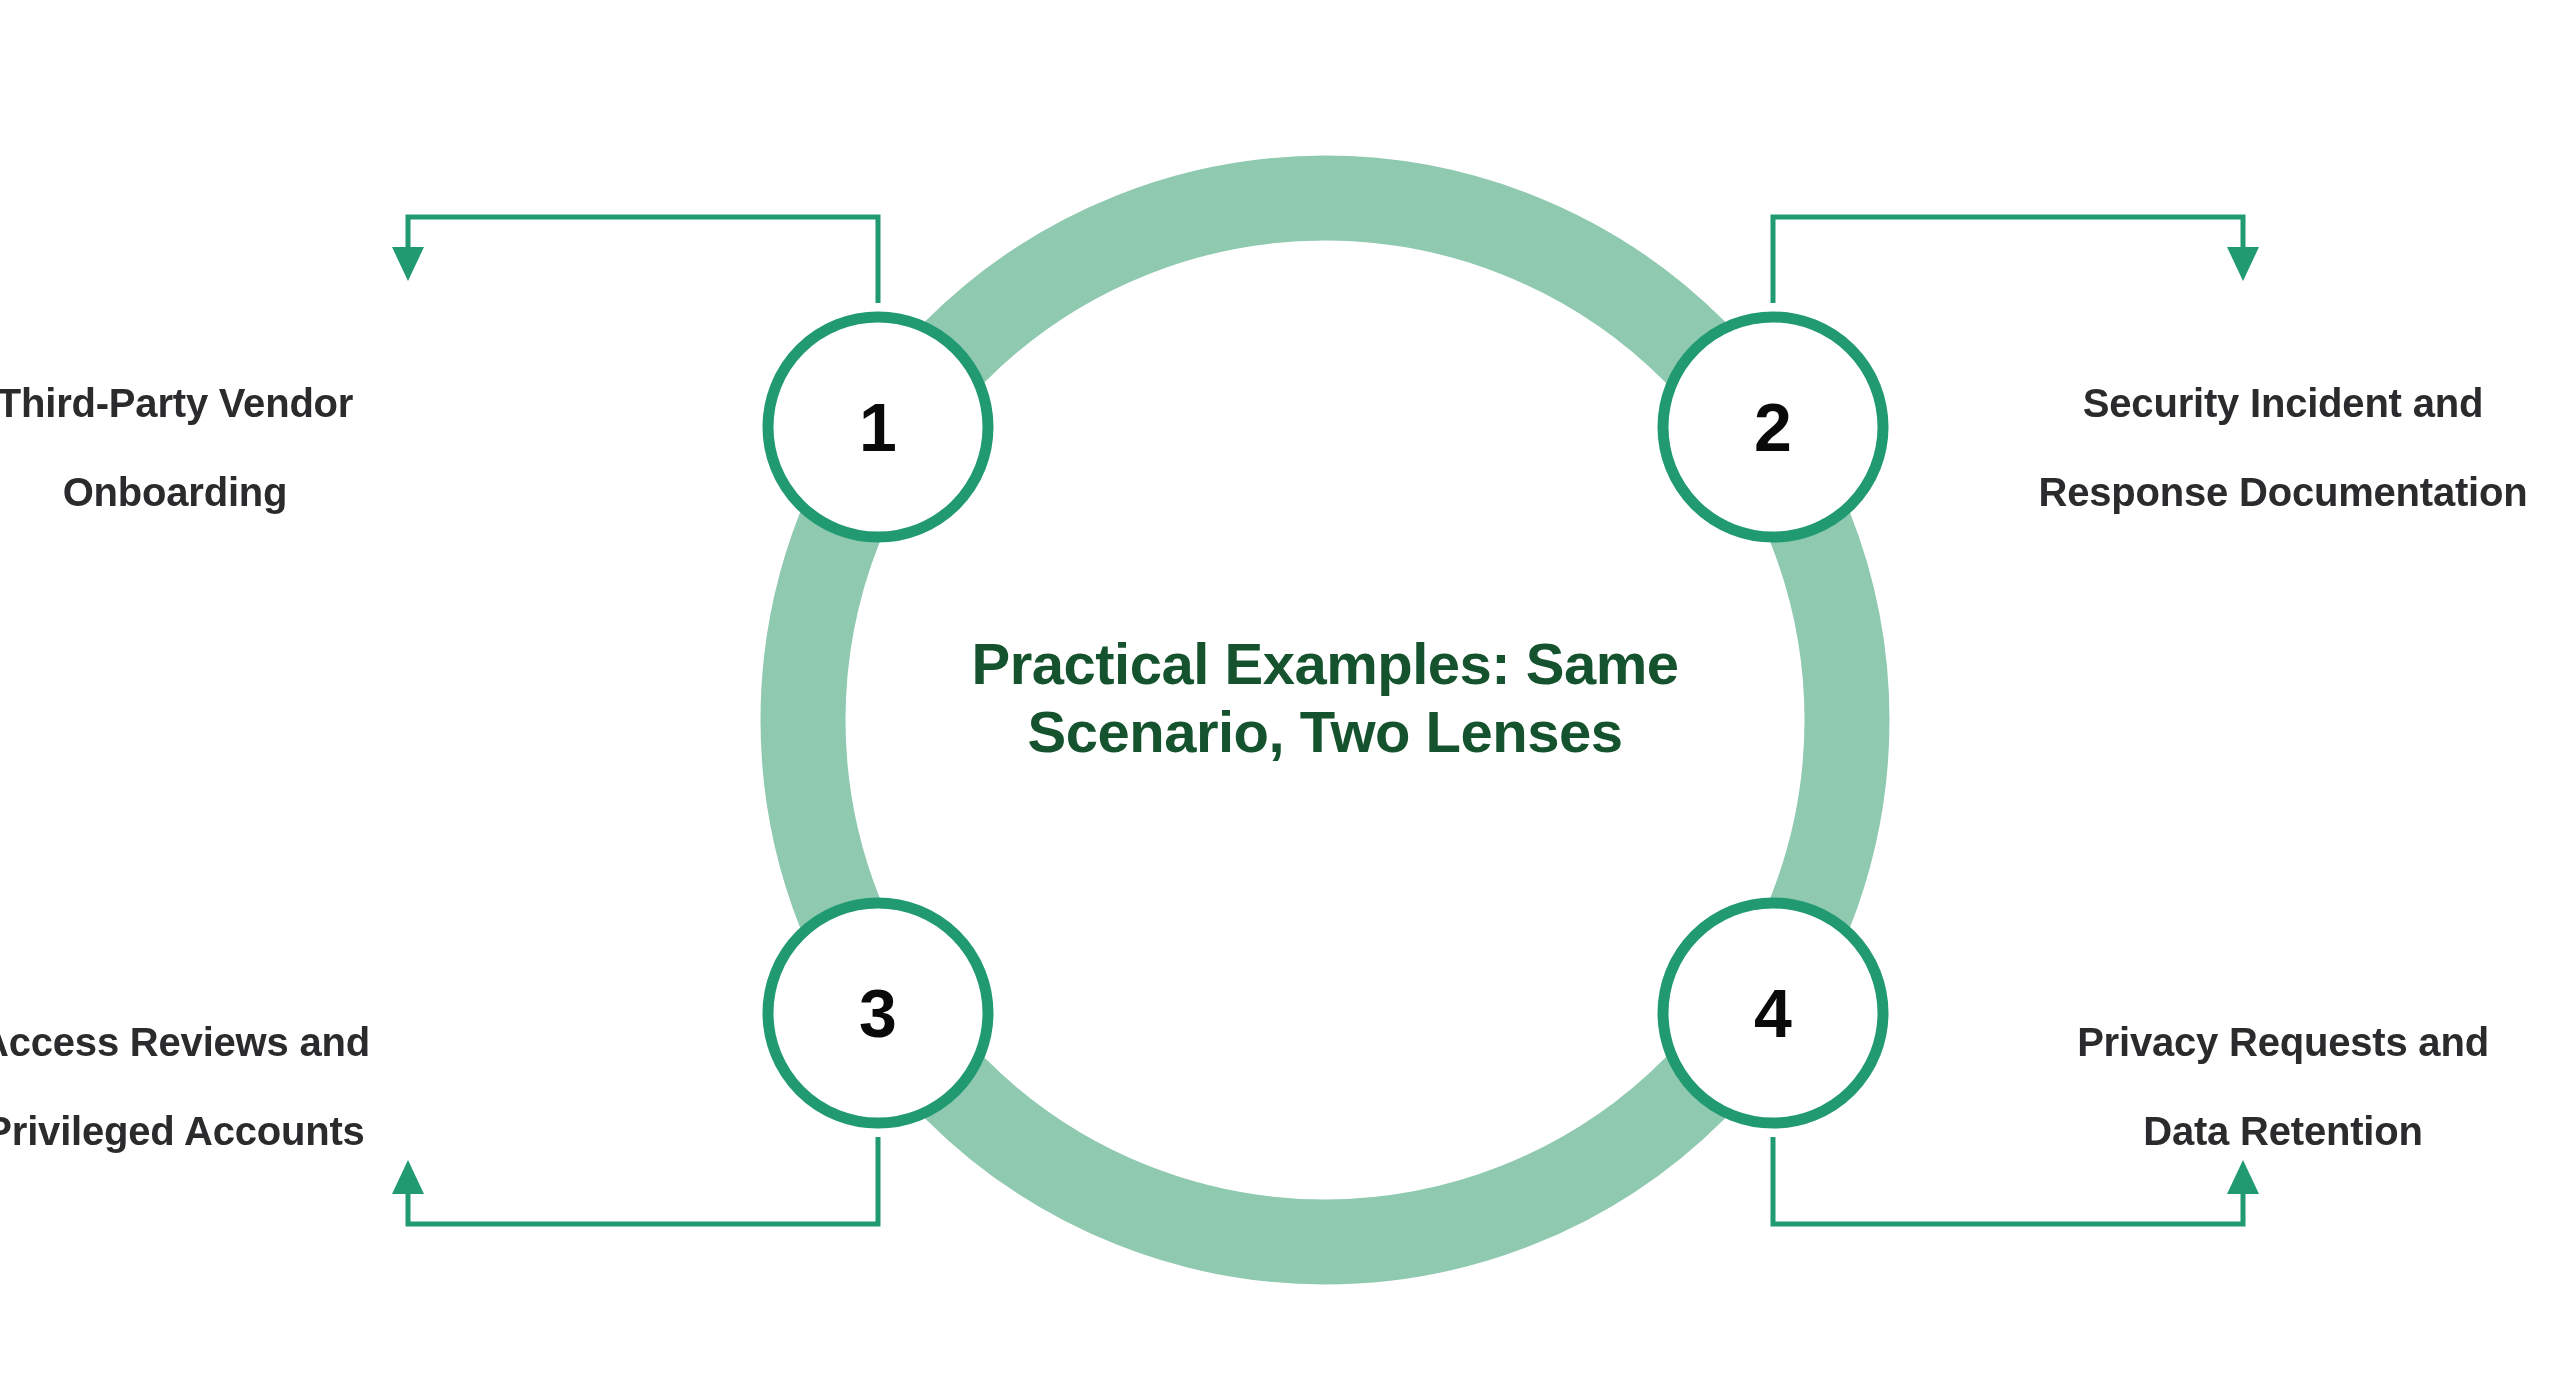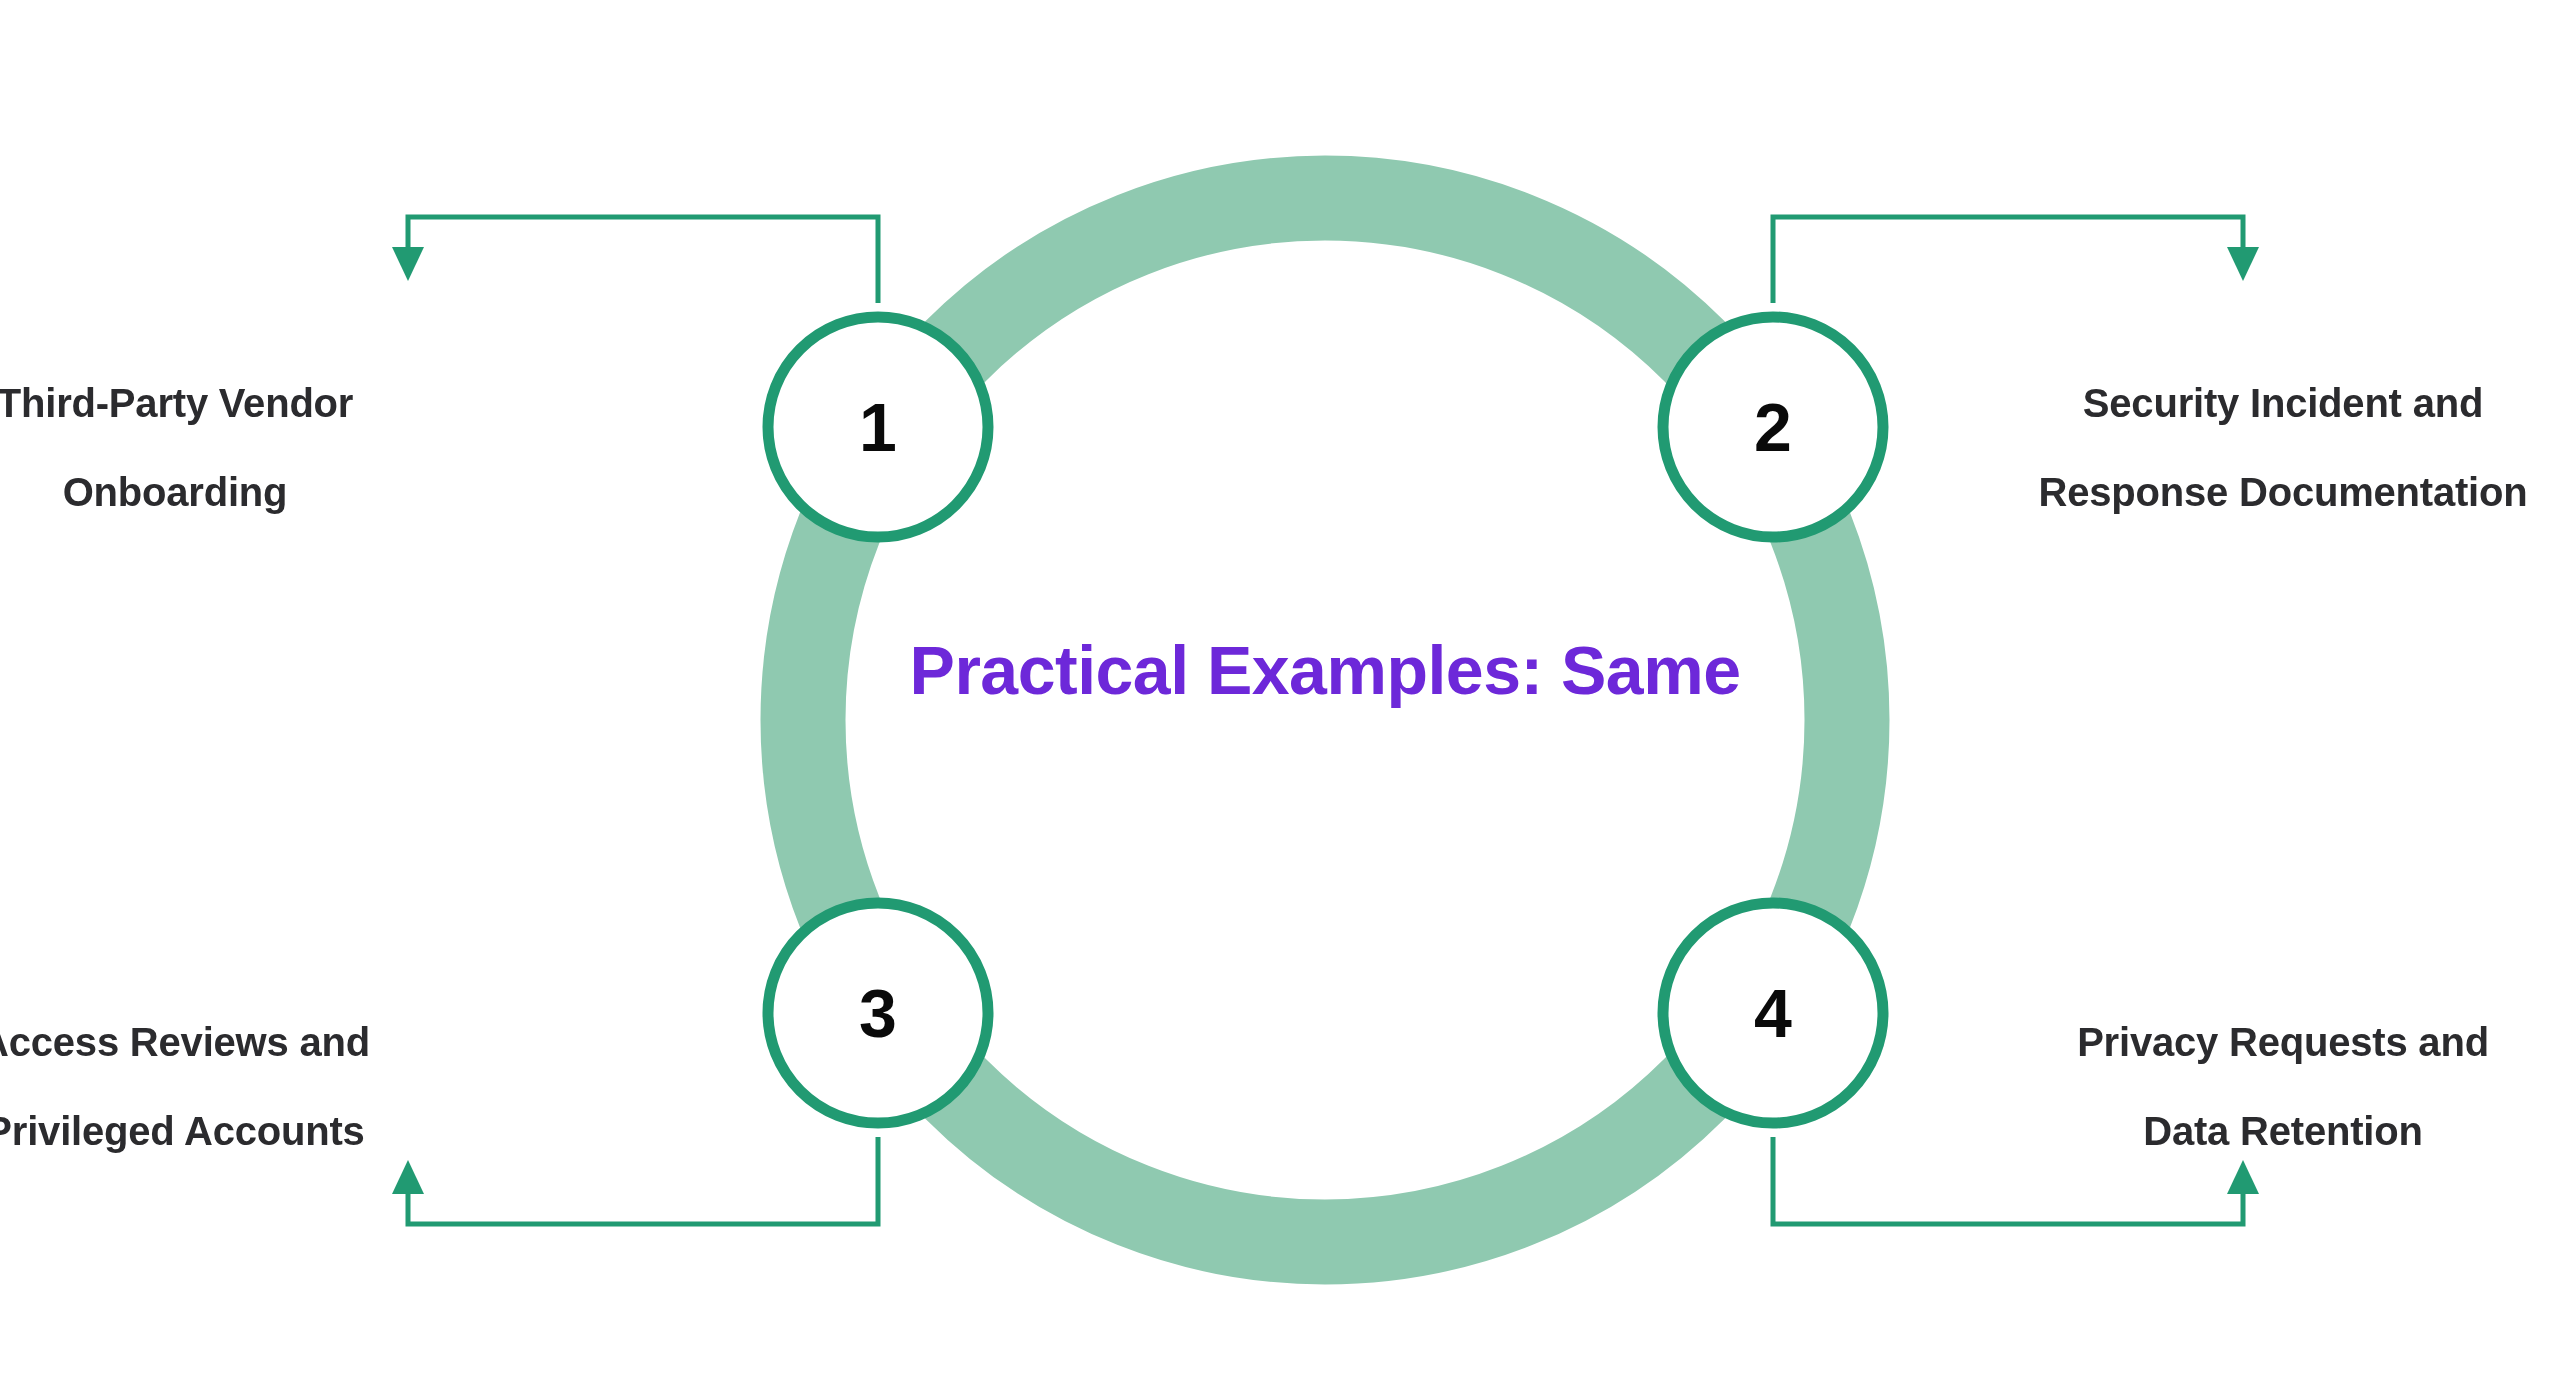--- a/index.html
+++ b/index.html
@@ -39,23 +39,23 @@
   .label-right { text-align: center; left: 2003px;  width: 560px; }
   .label-row-top    { top: 336px; }
   .label-row-bottom { top: 975px; }
 
   #center-title {
     position: absolute;
     left: 885px;
     top: 630px;
     width: 880px;
     text-align: center;
-    color: #6d28d9;
+    color: #14532d;
     font-weight: bold;
-    font-size: 68px;
+    font-size: 58px;
     line-height: 1.18;
     letter-spacing: -0.5px;
   }
   .num-text {
     font-family: "Liberation Sans", sans-serif;
     font-weight: bold;
     font-size: 68px;
     fill: #0a0a0a;
   }
 </style>
@@ -101,20 +101,21 @@
       <text class="num-text" x="878" y="1013" text-anchor="middle" dominant-baseline="central">3</text>
     </g>
     <g>
       <circle cx="1773" cy="1013" r="110" fill="#ffffff" stroke="#219a72" stroke-width="11"></circle>
       <text class="num-text" x="1773" y="1013" text-anchor="middle" dominant-baseline="central">4</text>
     </g>
   </svg>
 
   <div id="center-title">
     <div>Practical Examples: Same</div>
+    <div>Scenario, Two Lenses</div>
   </div>
 
   <div class="node-label label-left label-row-top">
     <div>Third-Party Vendor</div>
     <div>Onboarding</div>
   </div>
 
   <div class="node-label label-right label-row-top">
     <div>Security Incident and</div>
     <div>Response Documentation</div>

